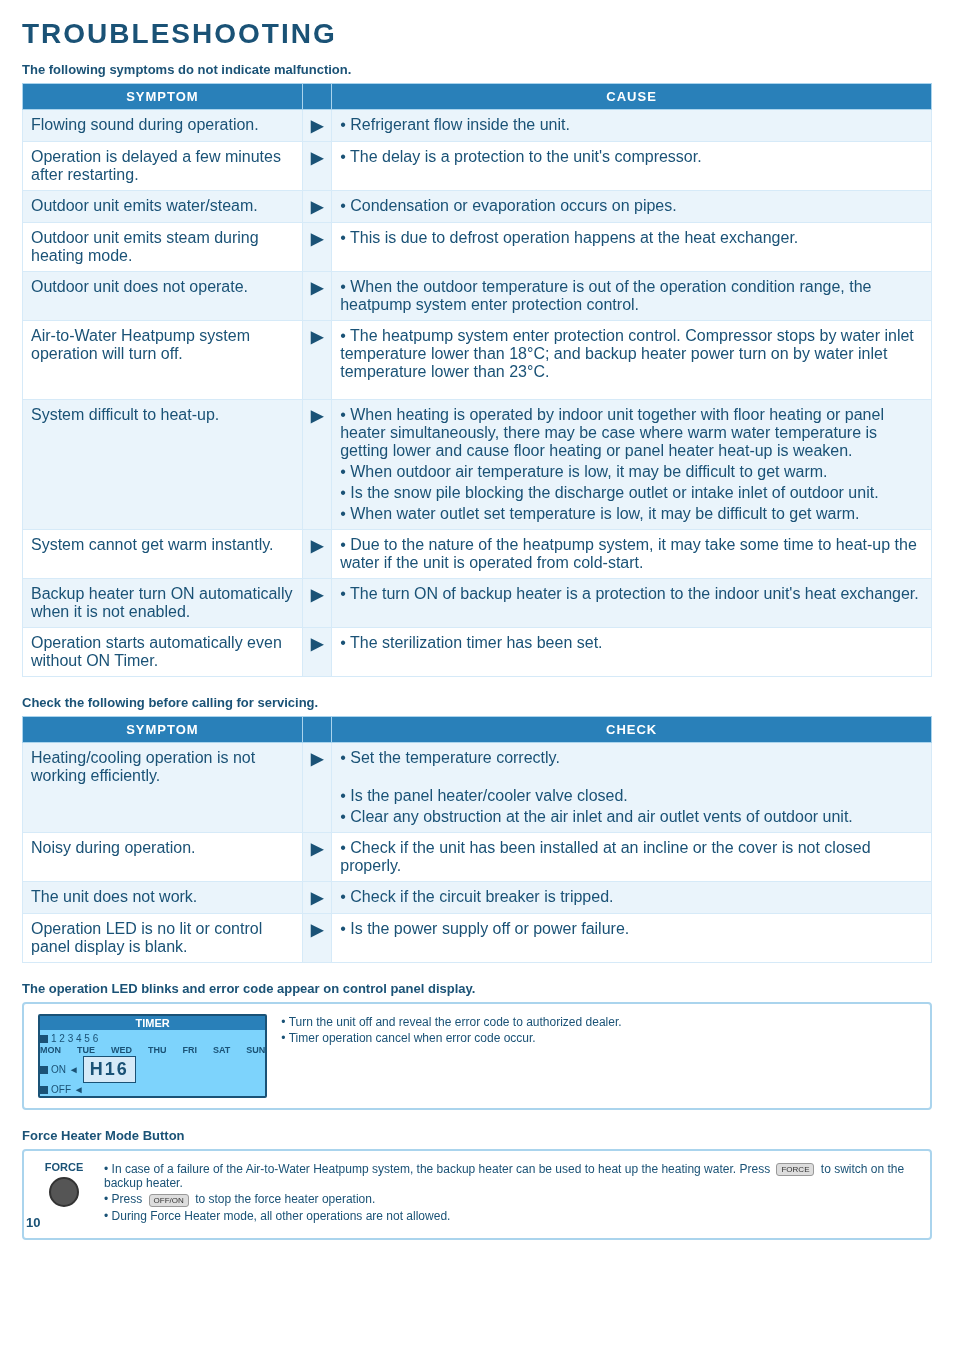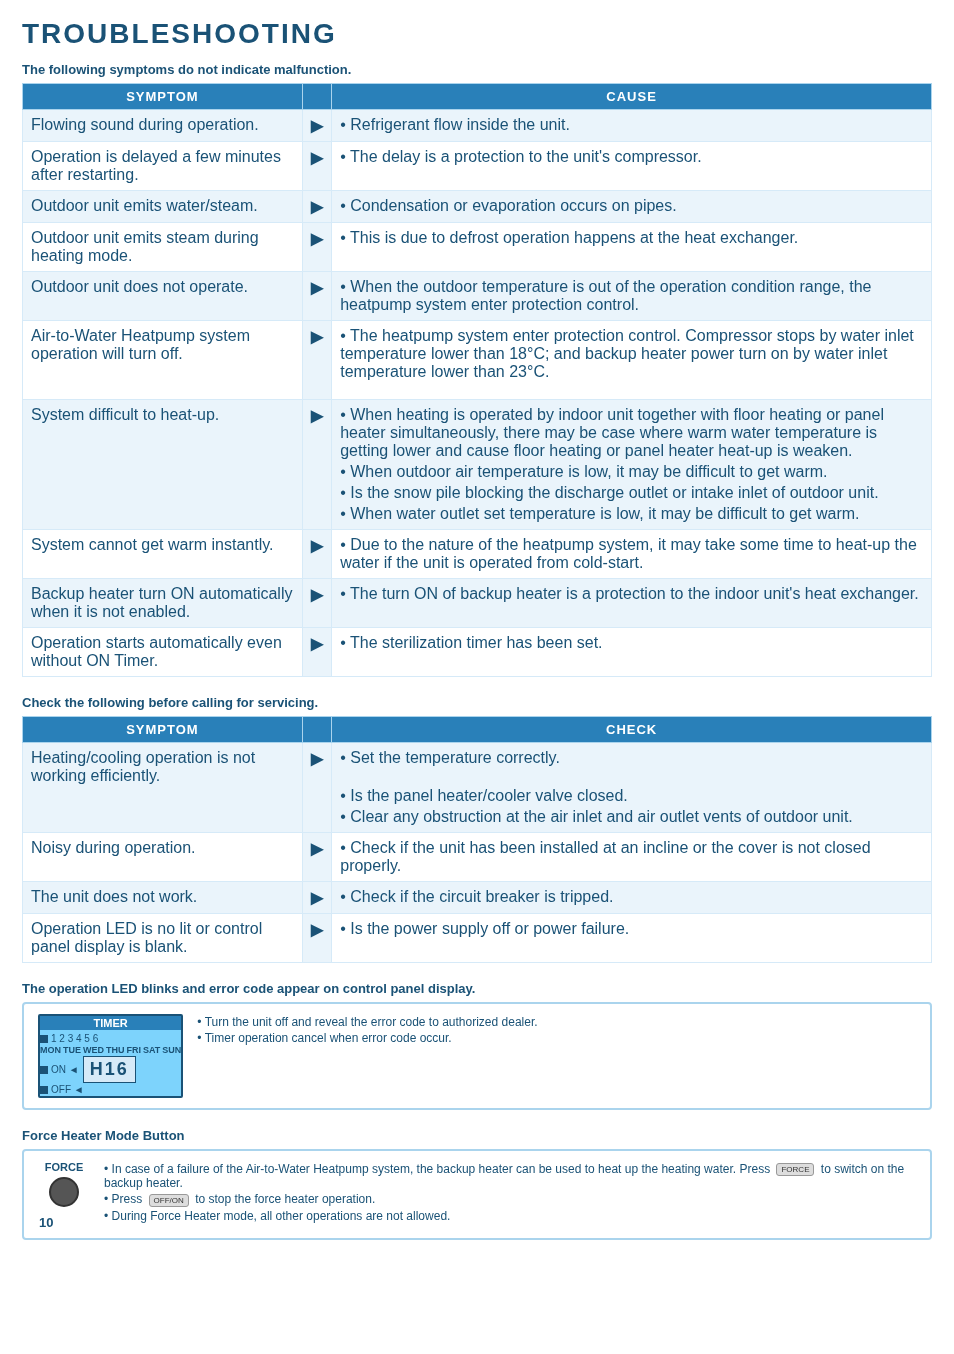--- a/index.html
+++ b/index.html
@@ -113,21 +113,21 @@
       padding: 2px 6px;
       display: inline-block;
       margin-left: 4px;
       background: #d6eaf8;
       letter-spacing: 2px;
     }
     .timer-box .days-row {
       font-size: 9px;
       color: #1a5276;
       display: flex;
-      gap: 2px;
+      gap: 16px;
       margin: 1px 0;
       align-items: flex-end;
     }
     .timer-box .days-row span {
       font-weight: bold;
     }
     .black-sq {
       display: inline-block;
       width: 8px;
       height: 8px;
@@ -178,21 +178,21 @@
     .bullet-list li {
       padding: 1px 0;
     }
     .bullet-list li::before {
       content: "• ";
       color: #1a5276;
     }
     .page-num {
       position: absolute;
       bottom: 10px;
-      left: 17px;
+      left: 4px;
       font-weight: bold;
       color: #1a5276;
       font-size: 13px;
     }
     .relative-wrap {
       position: relative;
       min-height: 40px;
     }
   </style>
 </head>

